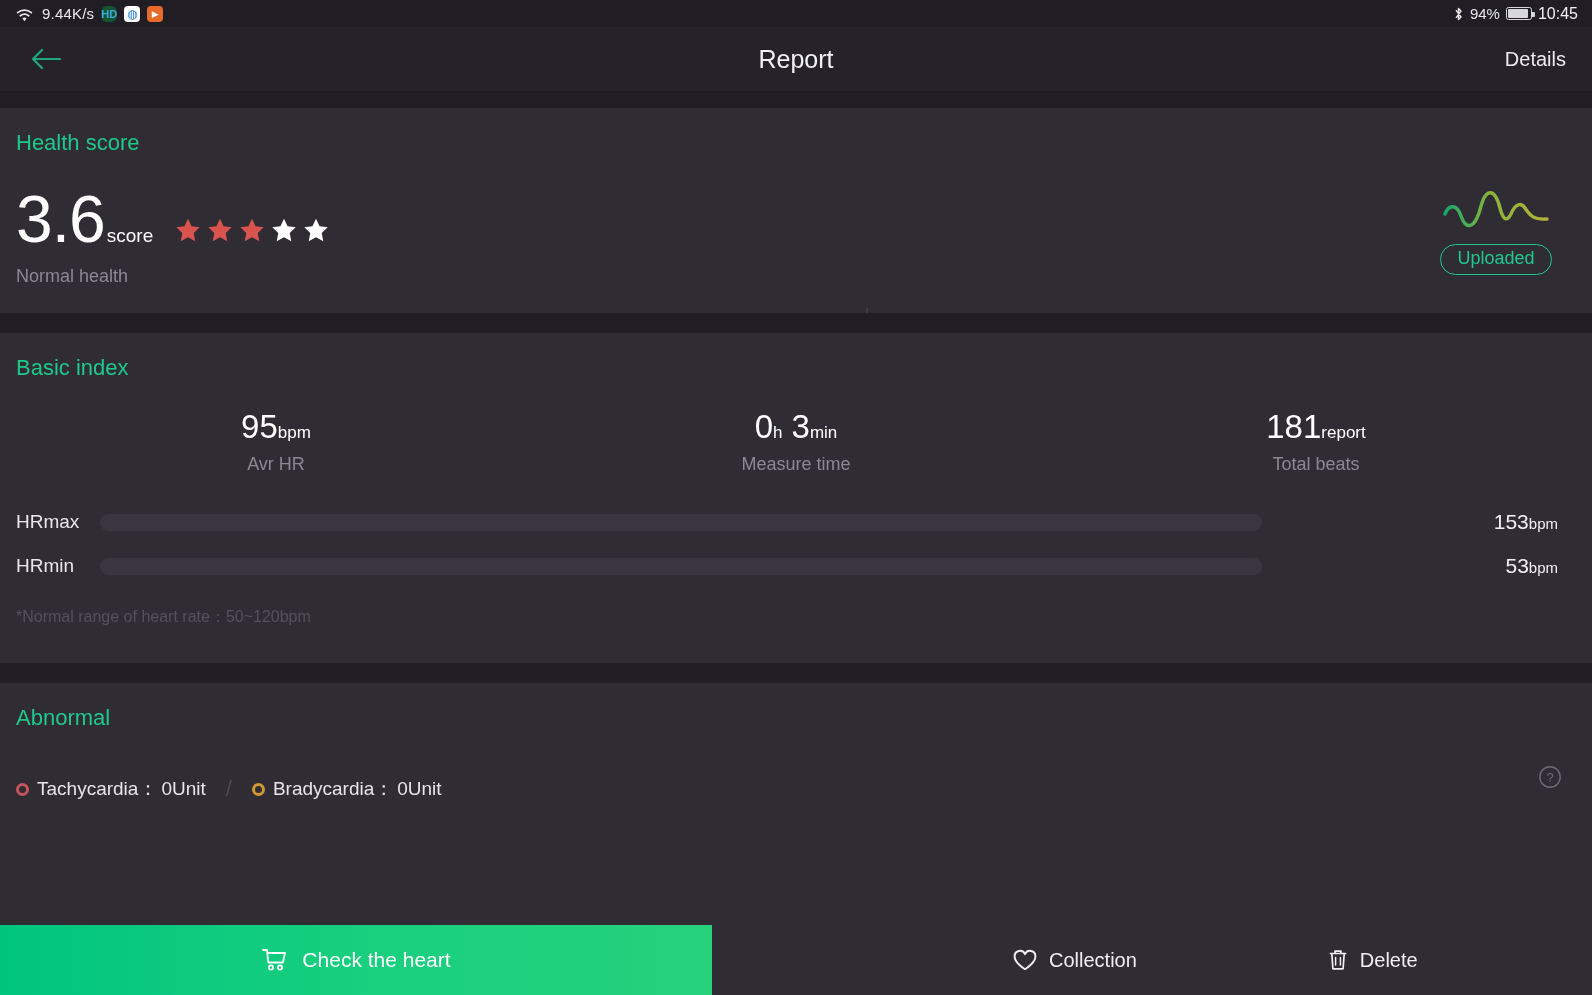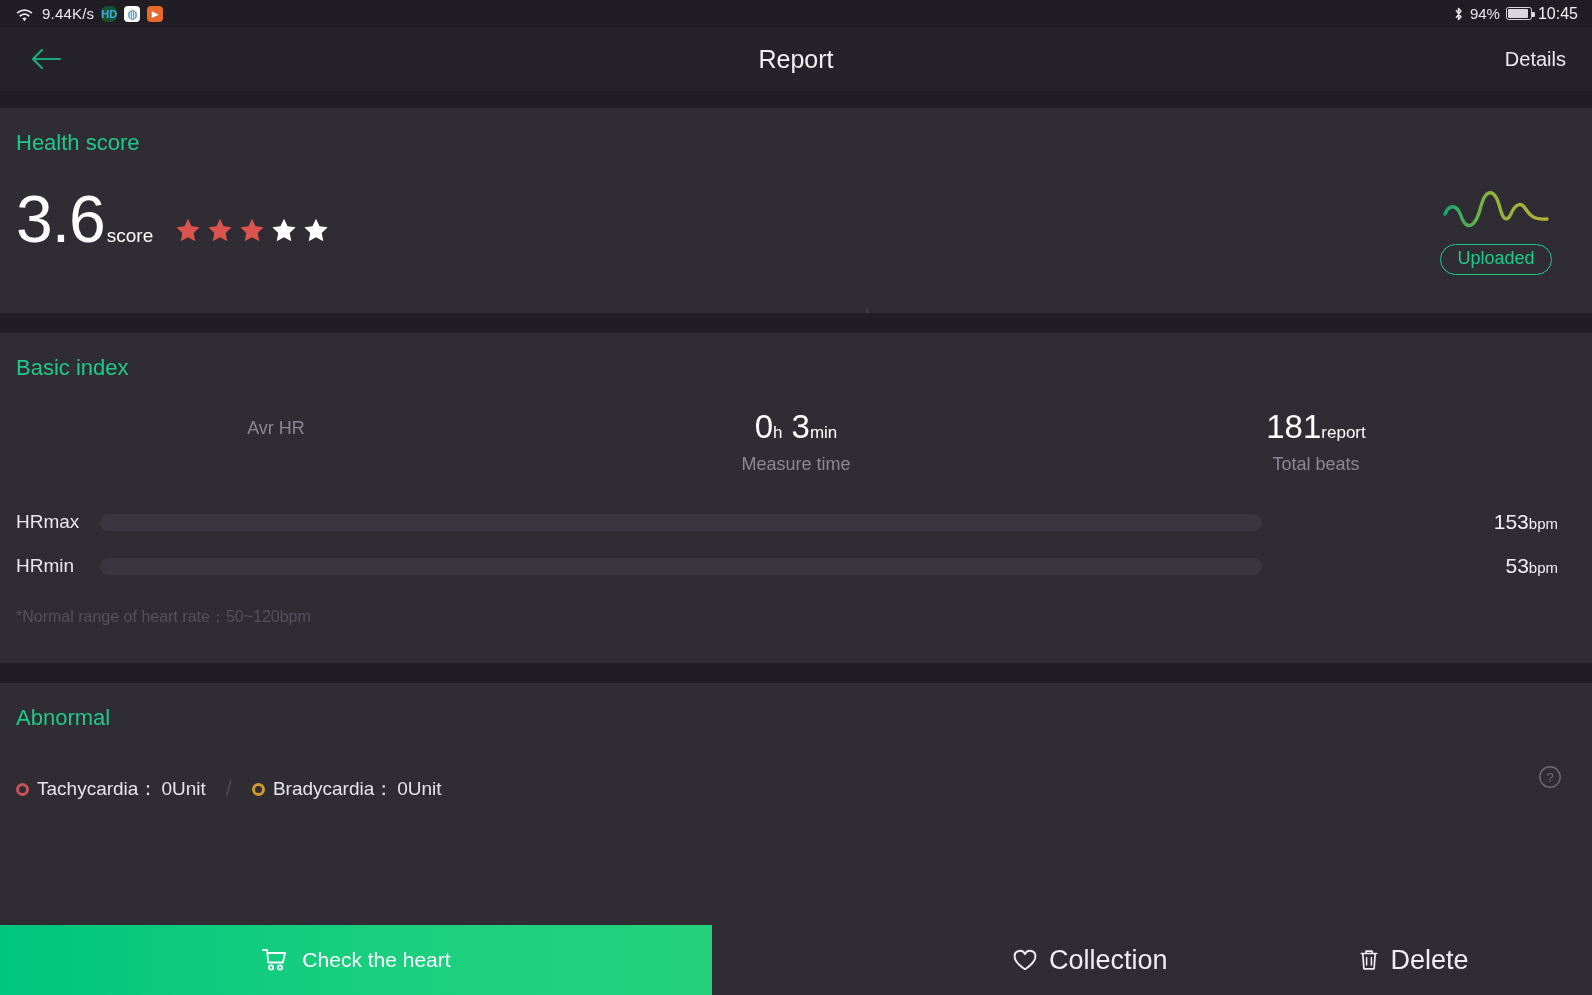--- a/index.html
+++ b/index.html
@@ -107,21 +107,21 @@
     position: absolute; left: 0; bottom: 0; width: 1592px; height: 70px;
     display: flex; align-items: stretch; background: #2f2c34;
   }
   .check-report {
     width: 712px; background: linear-gradient(90deg, #00c57e 0%, #19d07e 55%, #26d17c 100%);
     display: flex; align-items: center; justify-content: center; gap: 13px;
     color: #ffffff; font-size: 21px; cursor: pointer;
   }
   .bb-actions { flex: 1; display: flex; align-items: center; }
   .bb-action {
-    display: flex; align-items: center; gap: 11px; color: #f0eef2; font-size: 27px; cursor: pointer;
+    display: flex; align-items: center; gap: 11px; color: #f0eef2; font-size: 20px; cursor: pointer;
   }
   .bb-a1 { margin-left: 300px; }
   .bb-a2 { margin-left: 190px; }
   svg { display: block; }
 </style>
 </head>
 <body>
 
 <div class="screen">
 
@@ -195,20 +195,21 @@
             </svg>
         </span>
         <span class="star">
           <svg class="star" viewBox="0 0 24 24">
               <path d="M12 1.6l3.3 6.9 7.5 1-5.5 5.3 1.4 7.6L12 18.7 5.3 22.4l1.4-7.6L1.2 9.5l7.5-1z" fill="#ffffff"></path>
             </svg>
         </span>
       </span>
     </div>
 
+    <div class="score-sub">Normal health</div>
 
     <div class="vdivider"></div>
 
     <div class="upload-box">
       <span>
         <svg width="106" height="46" viewBox="0 0 106 46">
           <defs>
             <linearGradient id="wg" x1="0" y1="0" x2="1" y2="0">
               <stop offset="0%" stop-color="#17a86f"></stop>
               <stop offset="45%" stop-color="#8ab43a"></stop>
@@ -222,20 +223,21 @@
     </div>
   </div>
 
   <div class="band" style="position:absolute;top:313px;left:0;height:20px;"></div>
 
   <div class="card basic" style="position:absolute;top:333px;left:0;">
     <div class="sec-title">Basic index</div>
 
     <div class="metrics">
       <div class="metric">
+        <div class="metric-val"><span>95</span><span class="u">bpm</span></div>
         <div class="metric-lbl">Avr HR</div>
       </div>
       <div class="metric">
         <div class="metric-val"><span>0</span><span class="u">h</span><span class="gap"></span><span>3</span><span class="u">min</span></div>
         <div class="metric-lbl">Measure time</div>
       </div>
       <div class="metric">
         <div class="metric-val"><span>181</span><span class="u">report</span></div>
         <div class="metric-lbl">Total beats</div>
       </div>

